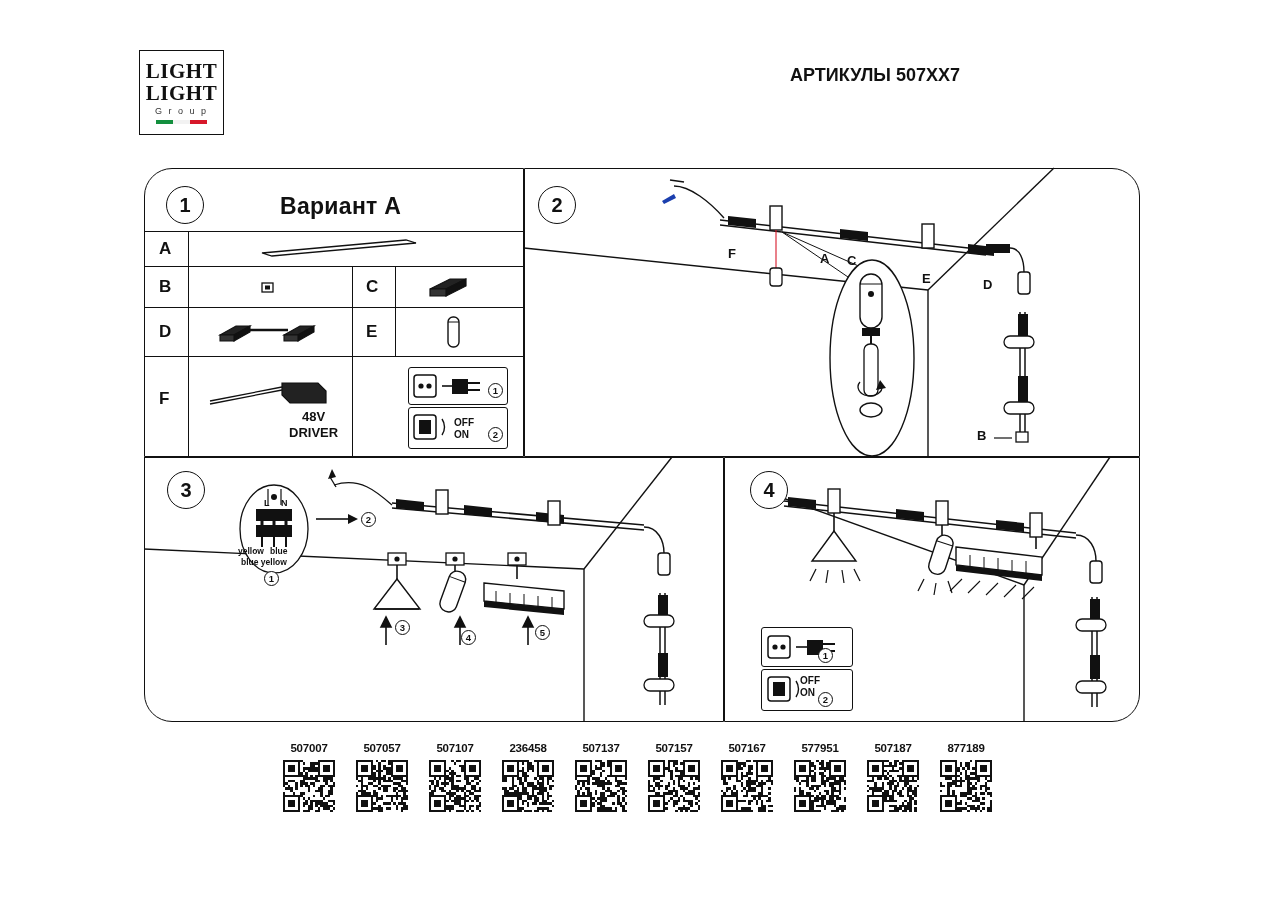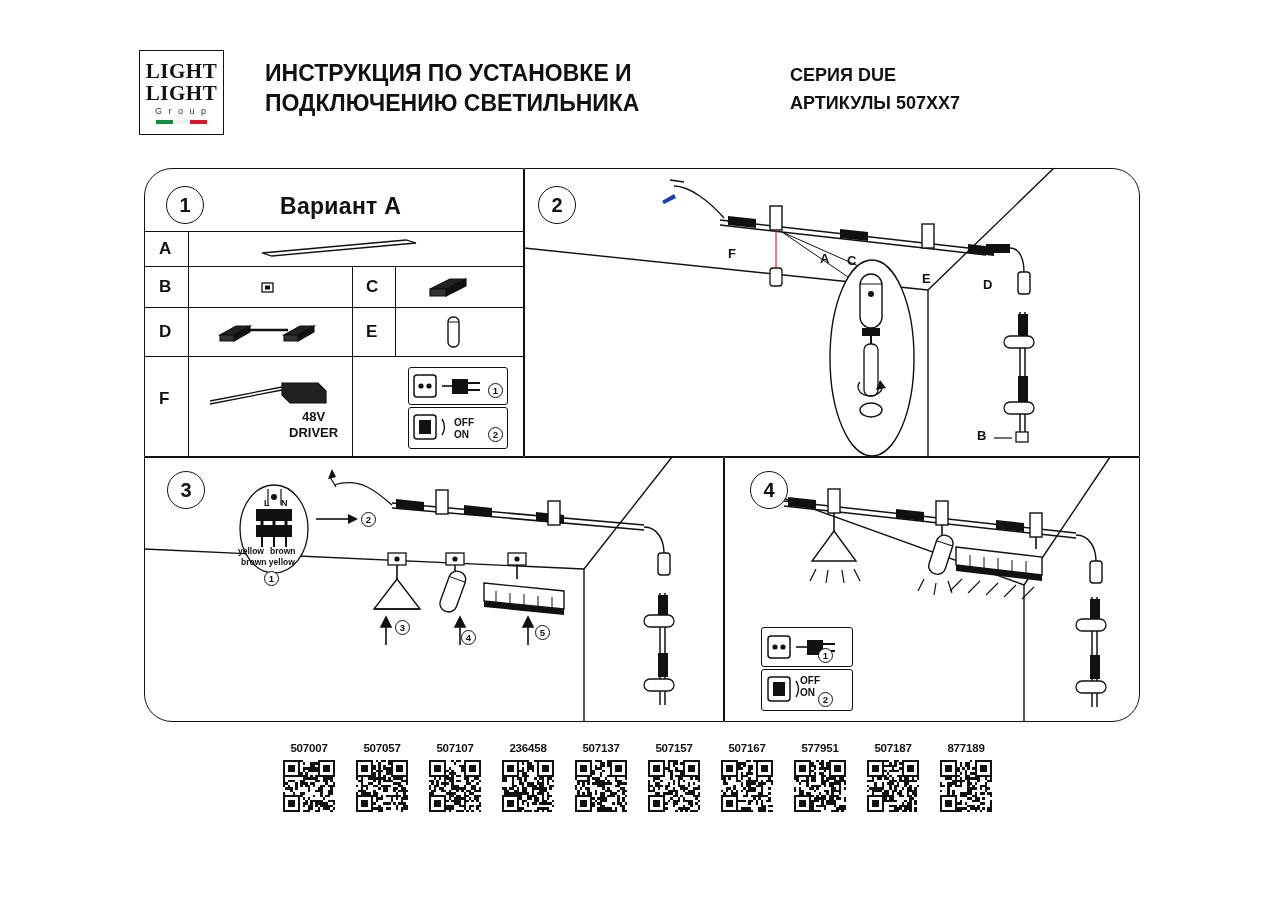--- a/index.html
+++ b/index.html
@@ -98,23 +98,21 @@
     <div class="l1">LIGHT</div>
     <div class="l2">LIGHT</div>
     <div class="l3">G r o u p</div>
     <div class="flagbar">
         <i class="g"></i>
         <i class="w"></i>
         <i class="r"></i>
       </div>
   </div>
 
-  <div class="title-main">ИНСТРУКЦИЯ ПО УСТАНОВКЕ И ПОДКЛЮЧЕНИЮ СВЕТИЛЬНИКА</div>
   <div class="title-right">
-    <div>СЕРИЯ DUE</div>
     <div>АРТИКУЛЫ 507ХХ7</div>
   </div>
 
   <div class="panel panel-1"></div>
   <div class="panel panel-2"></div>
   <div class="panel panel-3"></div>
   <div class="panel panel-4"></div>
 
   <div class="step" style="left:166px; top:186px;">1</div>
   <div class="step" style="left:538px; top:186px;">2</div>
@@ -341,22 +339,22 @@
         <polygon points="237,170 242,160 247,170"></polygon>
       <line x1="316" y1="188" x2="316" y2="166"></line>
         <polygon points="311,170 316,160 321,170"></polygon>
       <line x1="384" y1="188" x2="384" y2="166"></line>
         <polygon points="379,170 384,160 389,170"></polygon>
     </g>
   </svg>
   <div class="txt" style="left:264px; top:498px; font-size:9px;">L</div>
   <div class="txt" style="left:281px; top:498px; font-size:9px;">N</div>
   <div class="txt" style="left:238px; top:546px; font-size:8.5px;">yellow</div>
-  <div class="txt" style="left:270px; top:546px; font-size:8.5px;">brown</div>
-  <div class="txt" style="left:241px; top:557px; font-size:8.5px;">brown yellow</div>
+  <div class="txt" style="left:270px; top:546px; font-size:8.5px;">blue</div>
+  <div class="txt" style="left:241px; top:557px; font-size:8.5px;">blue yellow</div>
   <div class="minicirc" style="left:264px; top:571px;">1</div>
   <div class="minicirc" style="left:361px; top:512px;">2</div>
   <div class="minicirc" style="left:395px; top:620px;">3</div>
   <div class="minicirc" style="left:461px; top:630px;">4</div>
   <div class="minicirc" style="left:535px; top:625px;">5</div>
 
   <svg style="left:724px; top:457px;" width="416" height="265">
     <line x1="56" y1="40" x2="300" y2="128" stroke="#111" stroke-width="1.4"></line>
     <line x1="300" y1="128" x2="300" y2="265" stroke="#111" stroke-width="1.4"></line>
     <line x1="300" y1="128" x2="386" y2="0" stroke="#111" stroke-width="1.4"></line>

